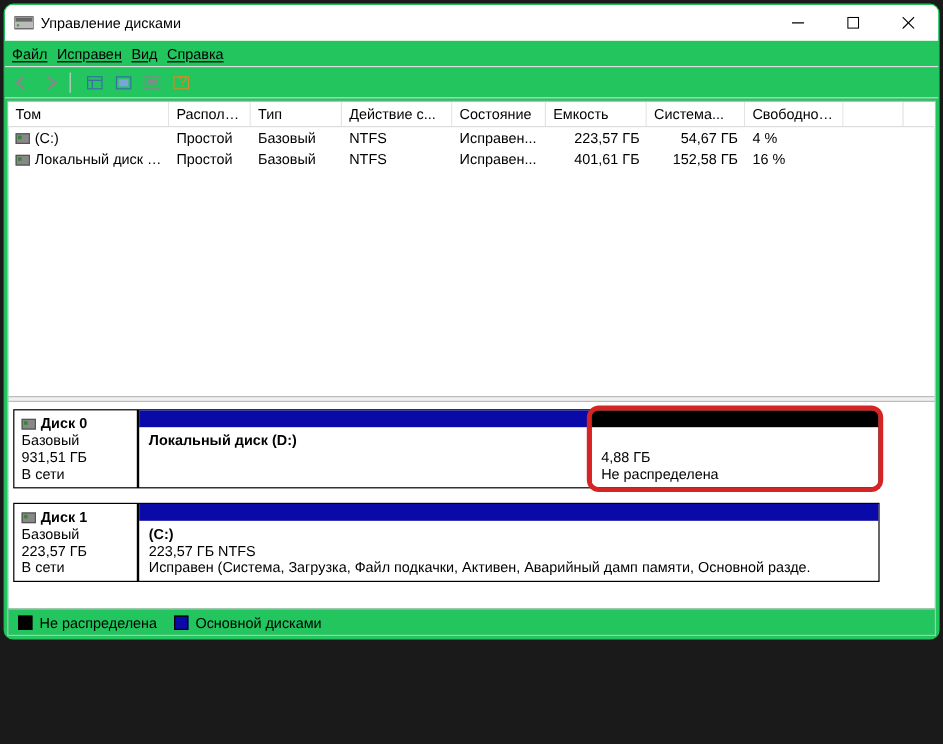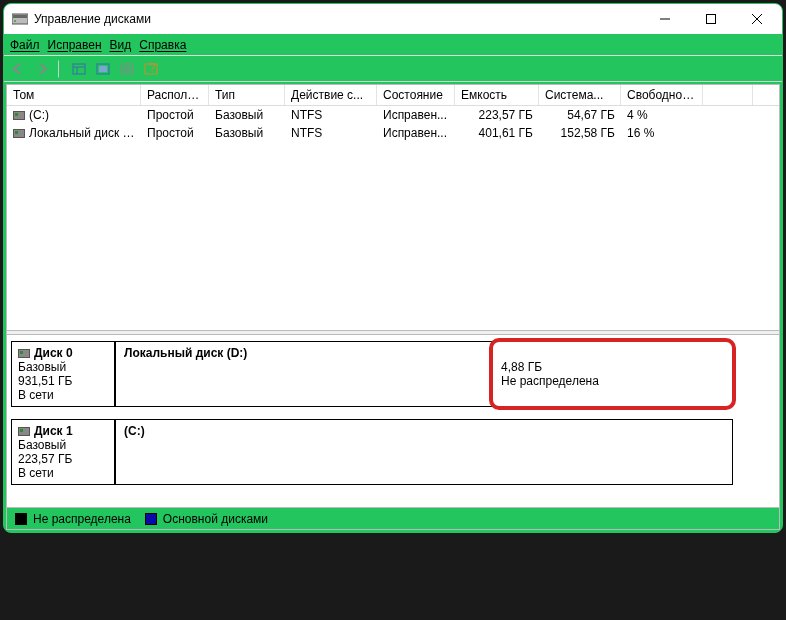--- a/index.html
+++ b/index.html
@@ -23,21 +23,21 @@
 .lvrow .cell { padding: 0 6px; white-space: nowrap; overflow: hidden; text-overflow: ellipsis; font-size: 12px; }
 .lvrow .cell.r { text-align: right; }
 .diskicon { display:inline-block; width: 12px; height: 9px; background: #888; border: 1px solid #555; vertical-align: middle; margin-right: 4px; position: relative; }
 .diskicon::after { content:""; position:absolute; left:1px; top:1px; width:3px; height:3px; background:#2e8b2e; }
 .splitter { height: 5px; background: #f0f0f0; border-top:1px solid #bbb; border-bottom:1px solid #bbb; cursor: row-resize; }
 .diskview { flex:1; background:#fff; overflow:hidden; padding: 0; }
 .diskrow { display:flex; margin: 6px 4px 12px 4px; }
 .diskinfo { width: 104px; border:1px solid #000; padding: 4px 6px; background:#fff; }
 .diskinfo .dname { font-weight: bold; }
 .diskparts { flex:1; display:flex; }
-.part { border: 1px solid #000; border-left: none; display:flex; flex-direction:row; }
+.part { border: 1px solid #000; border-left: none; display:flex; flex-direction:column; }
 .part:first-child { border-left:1px solid #000; }
 .part .stripe { height: 14px; background:#000; }
 .part .stripe.blue { background: #0a0aa8; }
 .part .body { padding: 4px 8px; flex:1; }
 .part .body .pname { font-weight:bold; }
 .hl { position:relative; }
 .hl::before { content:""; position:absolute; inset:-4px; border:4px solid #d62424; border-radius:10px; pointer-events:none; }
 .legend { height: 22px; border-top:1px solid #bbb; display:flex; align-items:center; padding: 0 8px; gap: 6px; }
 .legend .sw { width:12px; height:12px; border:1px solid #000; }
 .legend .sw.bk { background:#000; }
@@ -192,20 +192,22 @@
             <div><span class="diskicon"></span><span class="dname">Диск 1</span></div>
             <div>Базовый</div>
             <div>223,57 ГБ</div>
             <div>В сети</div>
           </div>
           <div class="diskparts">
             <div class="part" style="width: 618px;">
               <div class="stripe blue"></div>
               <div class="body">
                 <div class="pname">  (C:)</div>
+                <div>223,57 ГБ NTFS</div>
+                <div>Исправен (Система, Загрузка, Файл подкачки, Активен, Аварийный дамп памяти, Основной разде.</div>
               </div>
             </div>
           </div>
         </div>
       </div>
 
     <div class="legend">
       <div class="sw bk"></div>
       <span>Не распределена</span>
       <div class="sw bl" style="margin-left:8px"></div>

